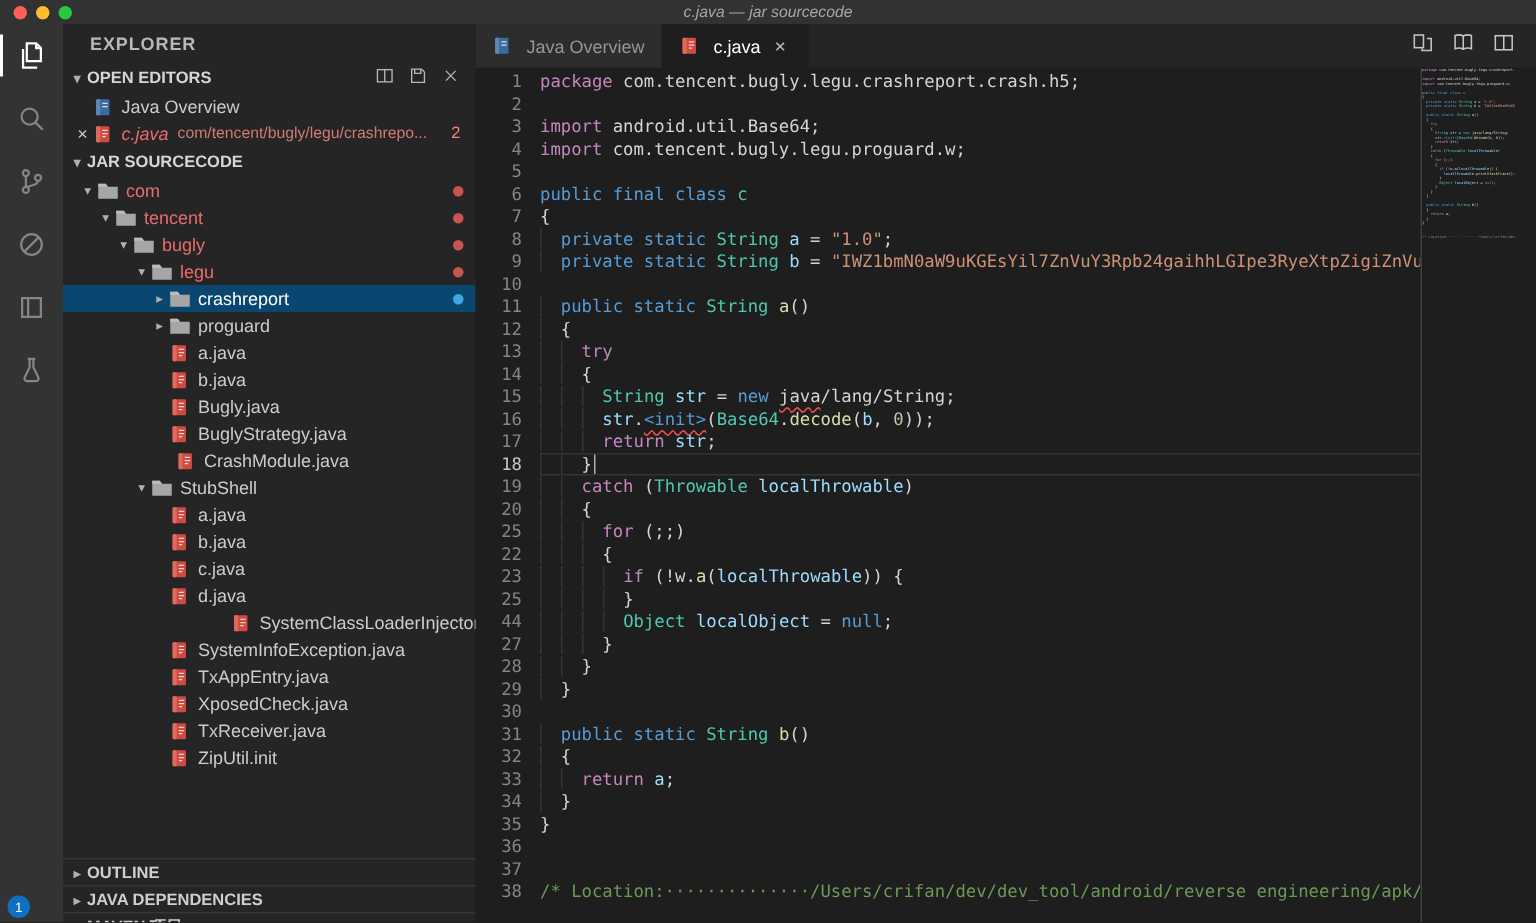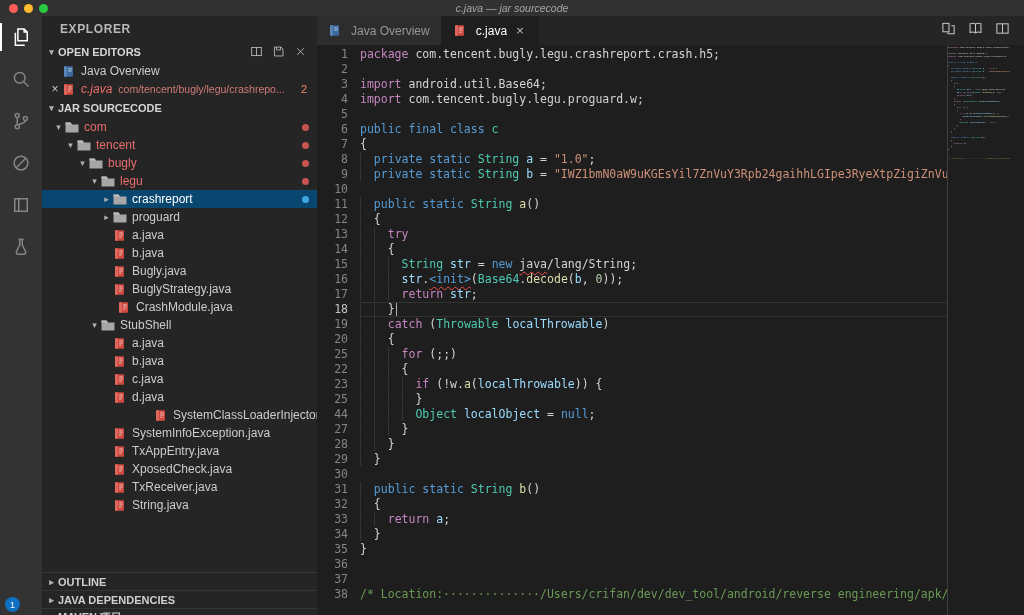--- a/index.html
+++ b/index.html
@@ -419,21 +419,21 @@
         </div>
         <div class="row tree-row" style="padding-left: 58px;">
           <span class="chev"></span>
           <span class="ticon">
             <svg width="13" height="13" viewBox="0 0 16 16">
               <rect x="2.5" y="1.5" width="11" height="13" rx="1" fill="#cf4a41"></rect>
               <rect x="2.5" y="1.5" width="3.4" height="13" rx="1" fill="#e0695e"></rect>
               <path d="M7.6 4.8h4.4M7.6 7.4h4.4M7.6 10h2.8" stroke="#f4d7d2" stroke-width="1"></path>
             </svg>
           </span>
-          <span class="tlabel">String.java</span>
+          <span class="tlabel">ZipUtil.init</span>
         </div>
       </div>
 
     <div class="bottom-secs">
         <div class="bs-row">
           <span class="chev">▸</span>
           <span>OUTLINE</span>
         </div>
         <div class="bs-row">
           <span class="chev">▸</span>

